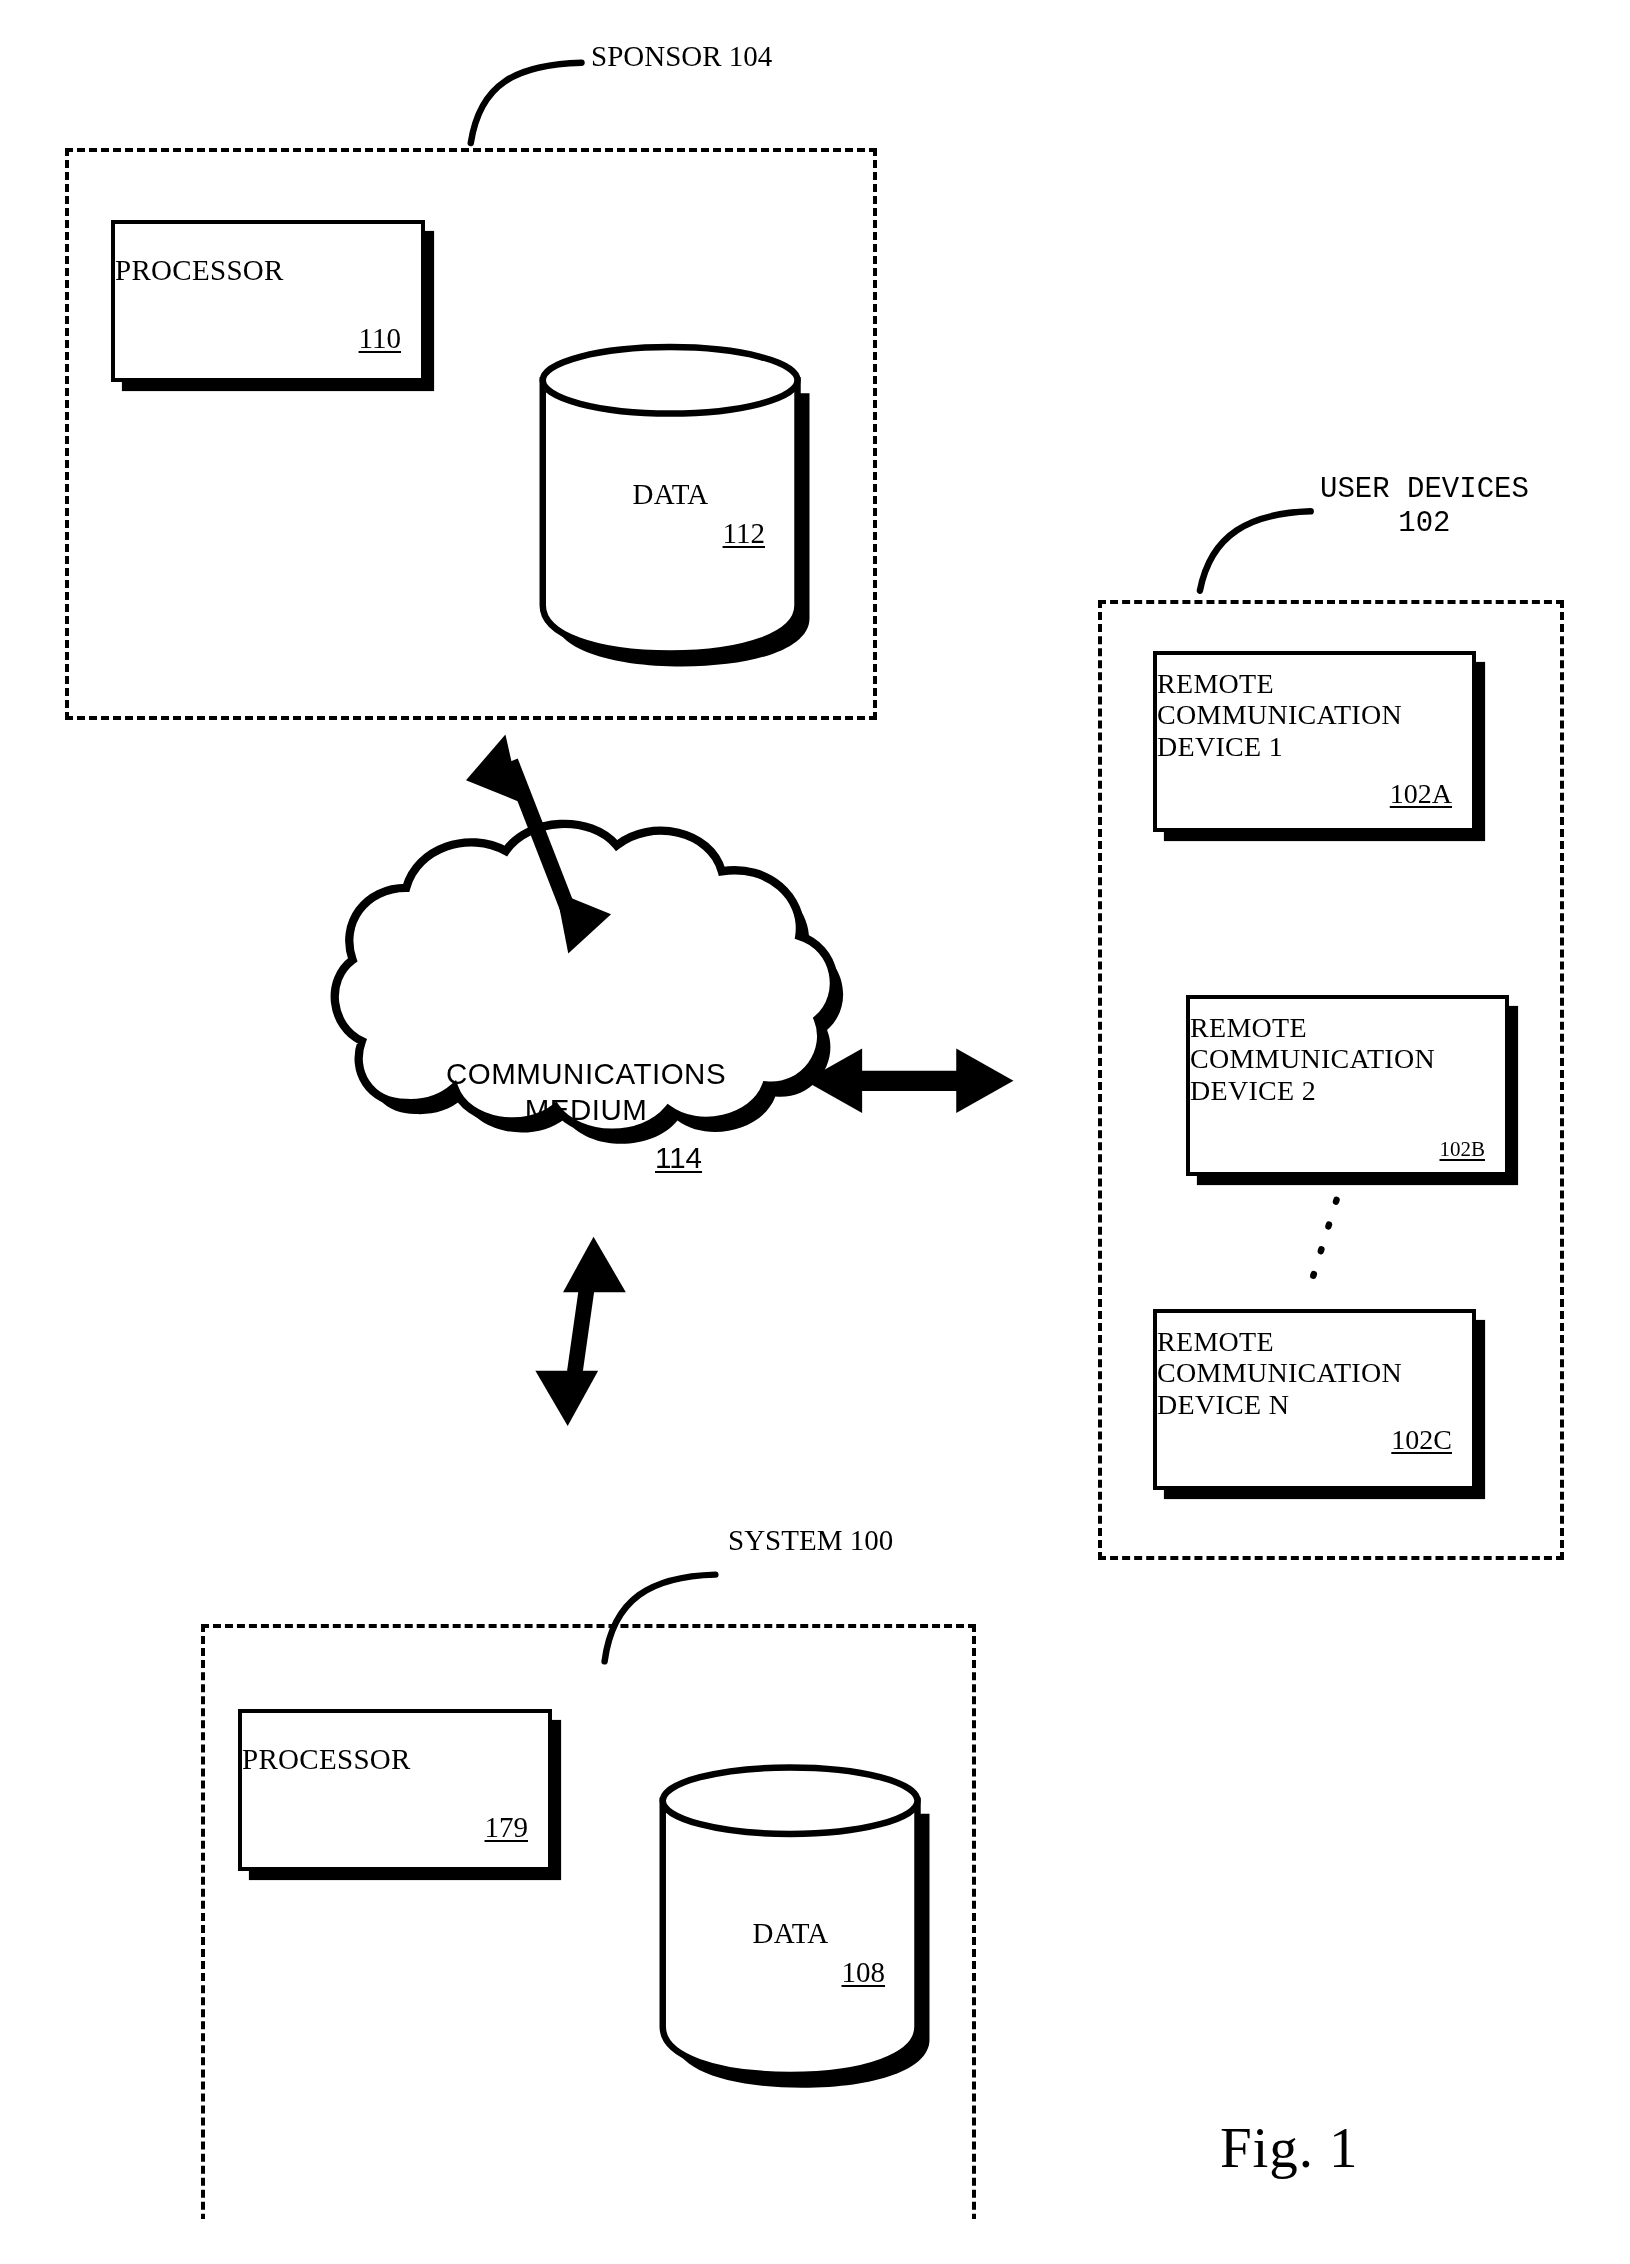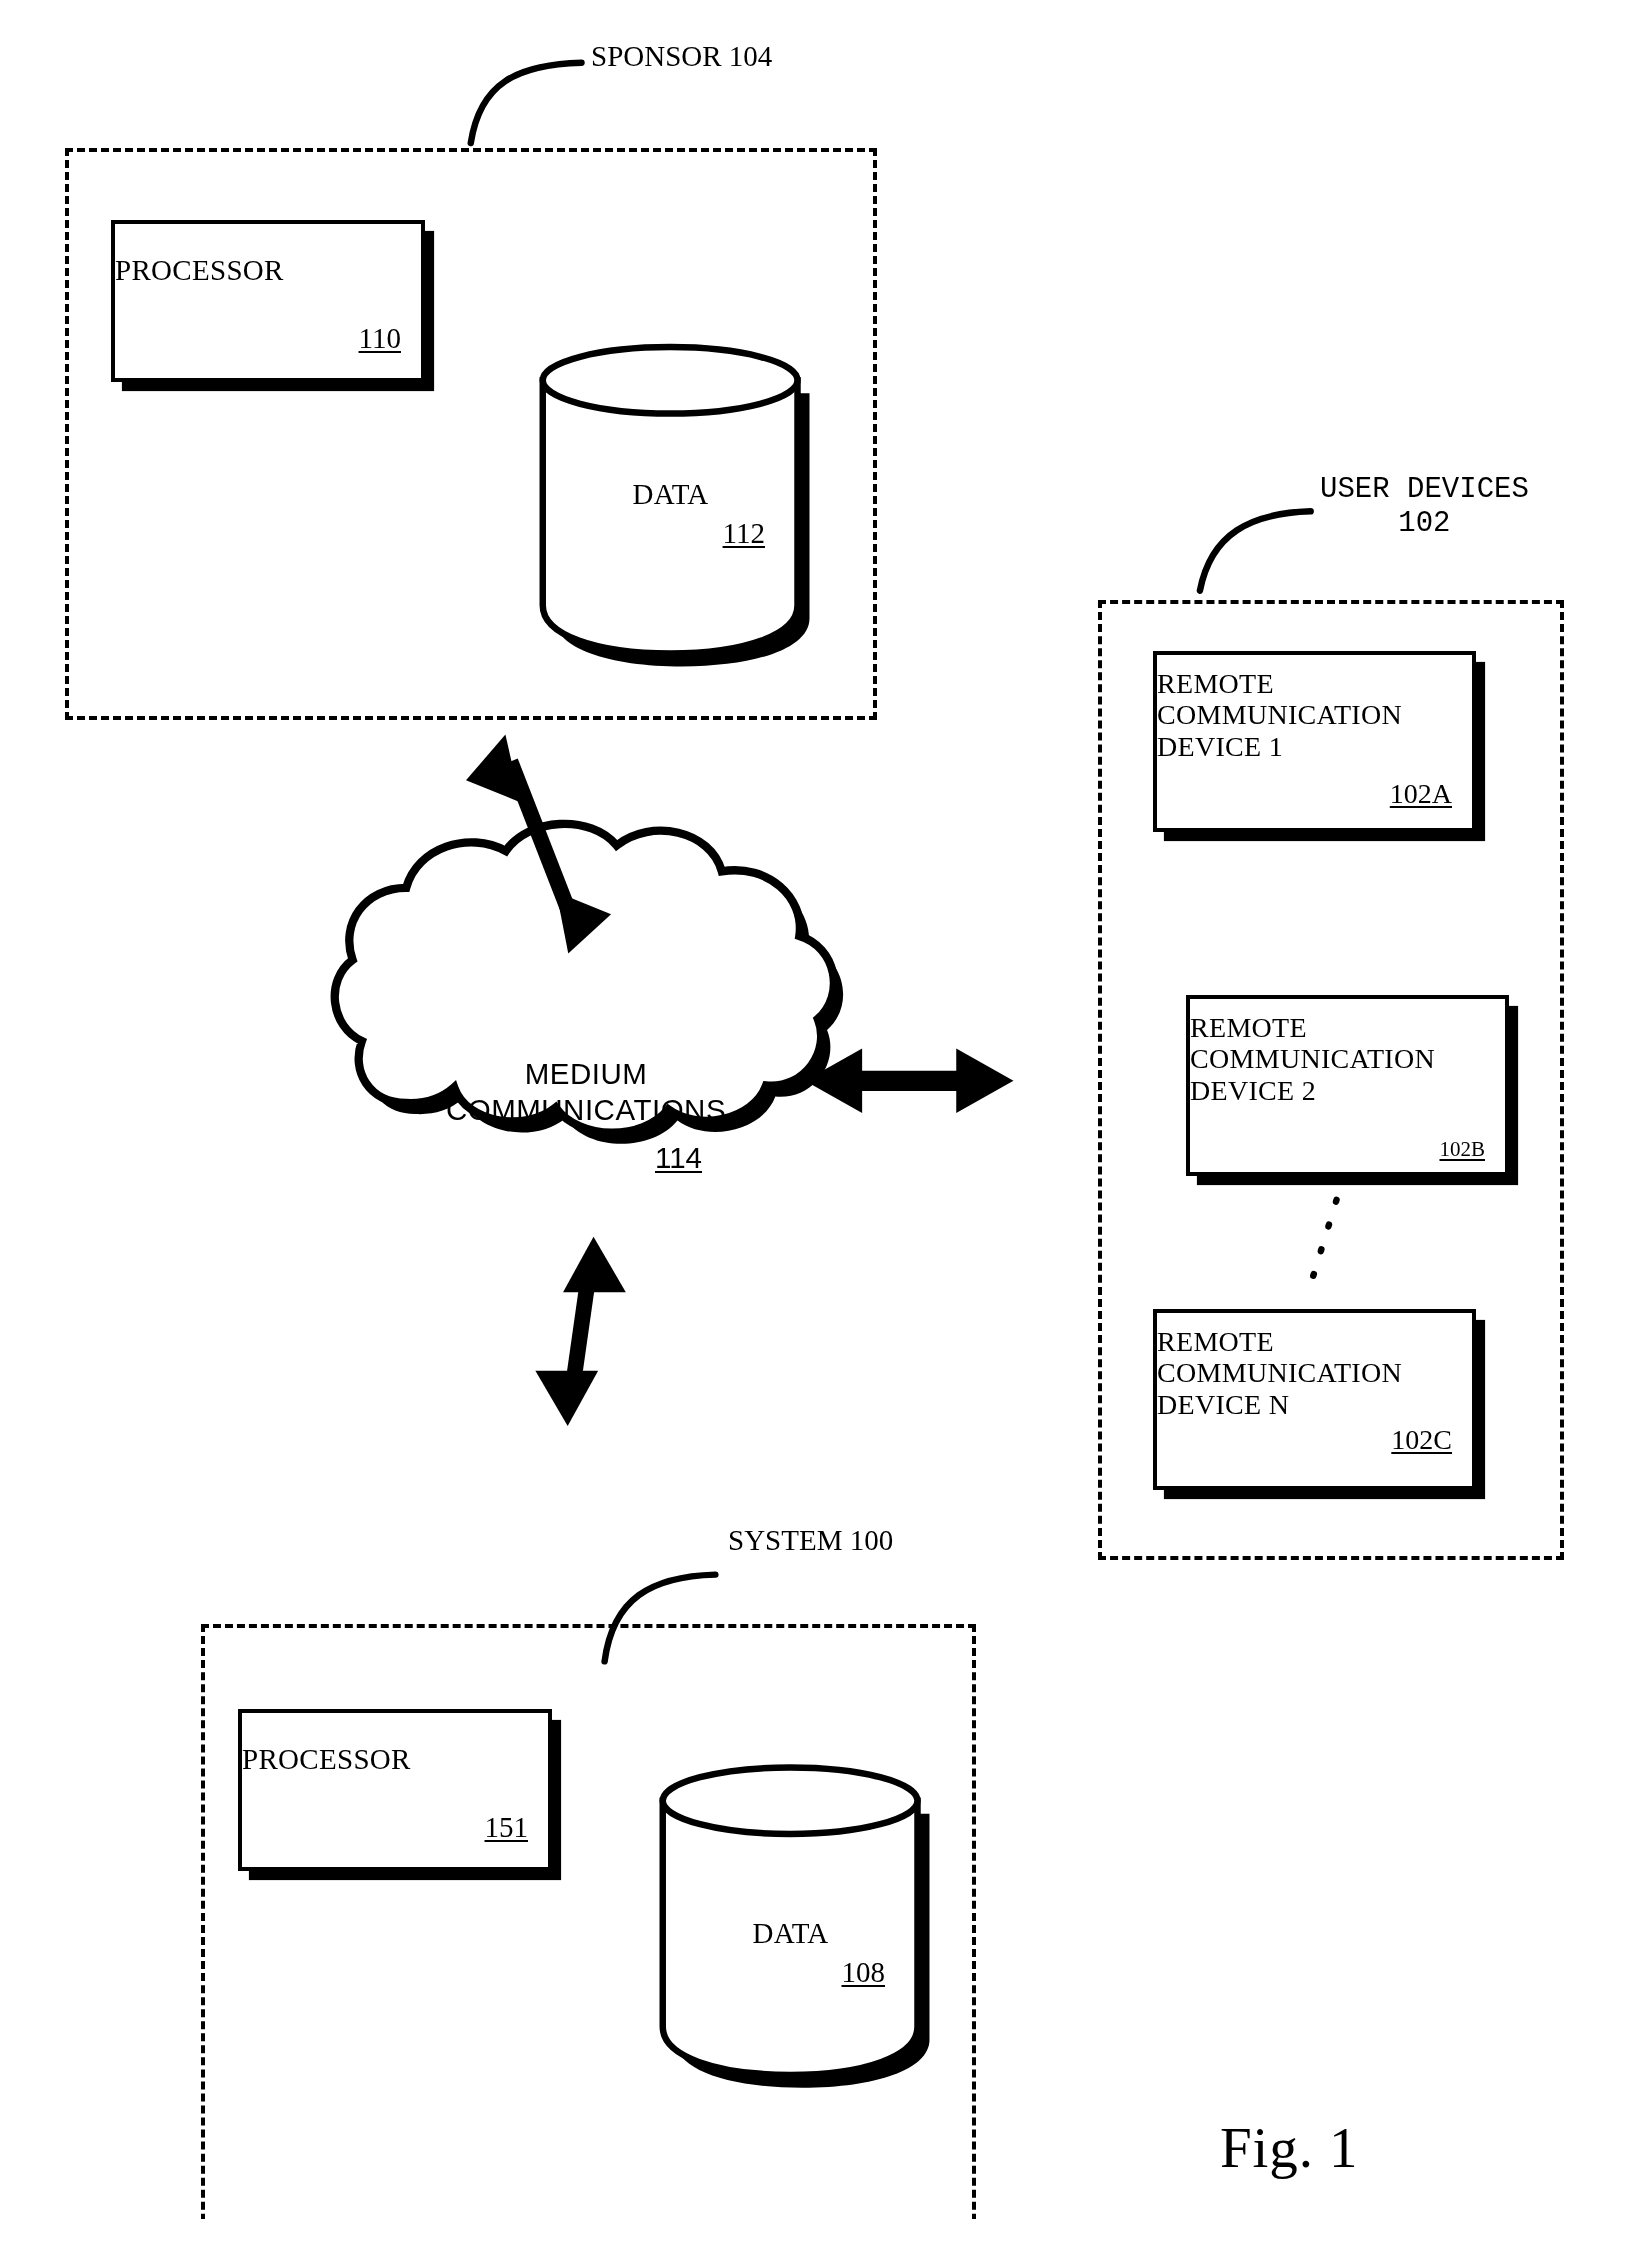--- a/index.html
+++ b/index.html
@@ -234,33 +234,33 @@
     <div class="title" style="top:13px; font-size:28px;">
       <div>REMOTE</div>
       <div>COMMUNICATION</div>
       <div>DEVICE N</div>
     </div>
     <div class="refnum" style="top:111px; font-size:28px;">102C</div>
   </div>
 
   <div class="cylinder" style="left:369px; top:1006px; width:434px; height:157px;">
     <div class="cloud-text" style="top:50px; font-size:29.5px;">
+      <div>COMMUNICATIONS</div>
       <div>MEDIUM</div>
-      <div>COMMUNICATIONS</div>
     </div>
     <div class="cloud-ref" style="left:286px; top:135px; font-size:29.5px;">114</div>
   </div>
 
   <div class="group-box" style="left:201px; top:1624px; width:775px; height:646px;"></div>
 
   <div class="callout" style="left:1023px; top:1523px; font-size:29px; transform:translateX(-295px);">SYSTEM 100</div>
 
   <div class="solid-box" style="left:238px; top:1709px; width:314px; height:162px;">
     <div class="title" style="top:30px; font-size:29px;">PROCESSOR</div>
-    <div class="refnum" style="top:98px; font-size:29px;">151</div>
+    <div class="refnum" style="top:98px; font-size:29px;">179</div>
   </div>
 
   <div class="cylinder" style="left:663px; top:1801px; width:255px; height:273px;">
     <div class="cyl-label" style="top:116px; font-size:29px;">DATA</div>
     <div class="cyl-refnum" style="right:33px; top:155px; font-size:29px;">108</div>
   </div>
 
   <div class="fig-caption" style="left:1220px; top:2115px;">Fig. 1</div>
 
 </div>

